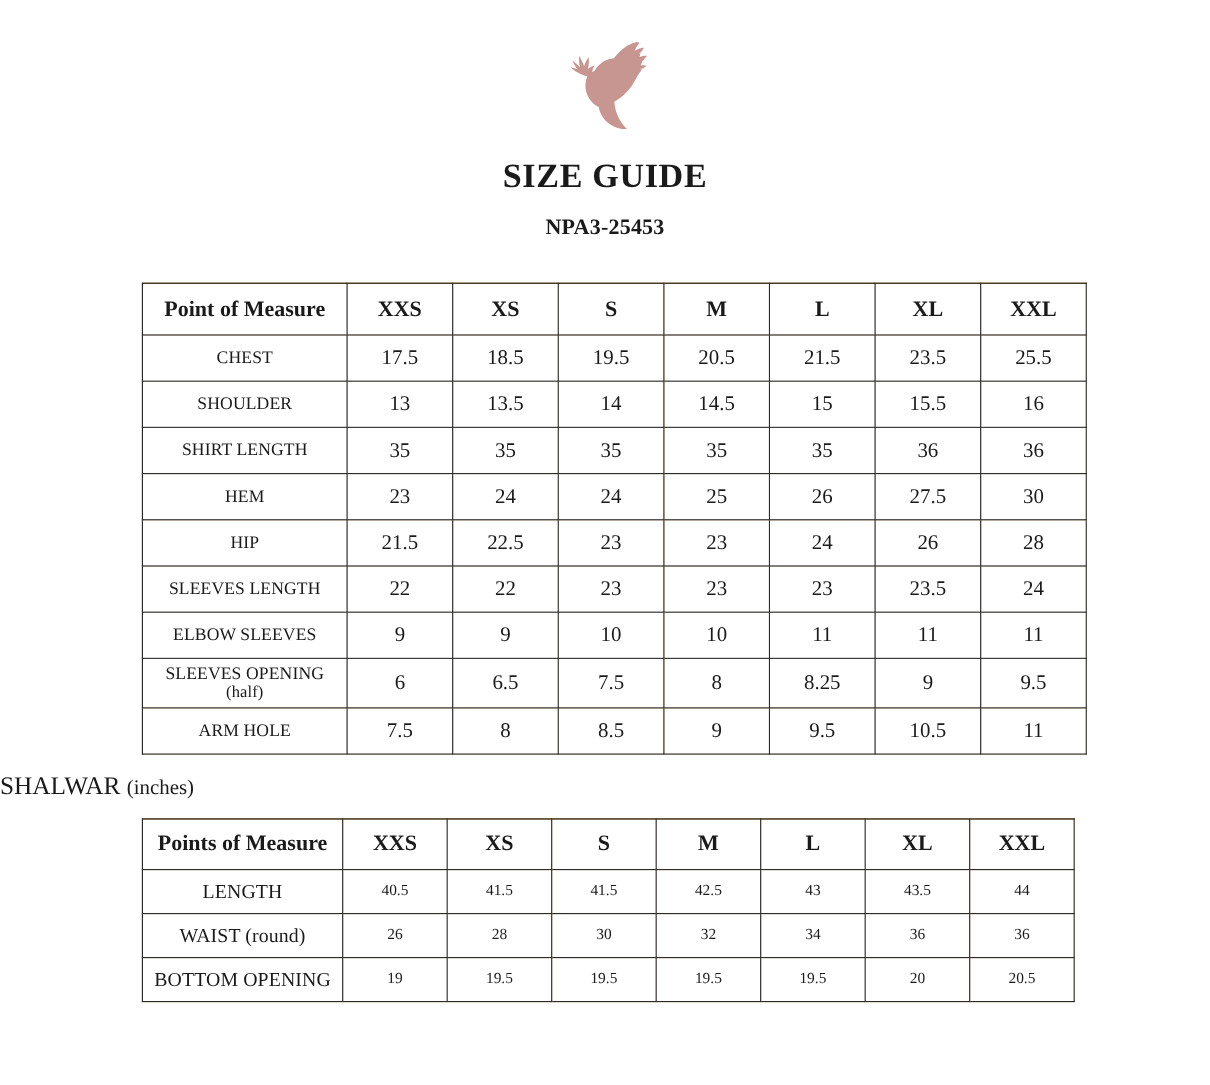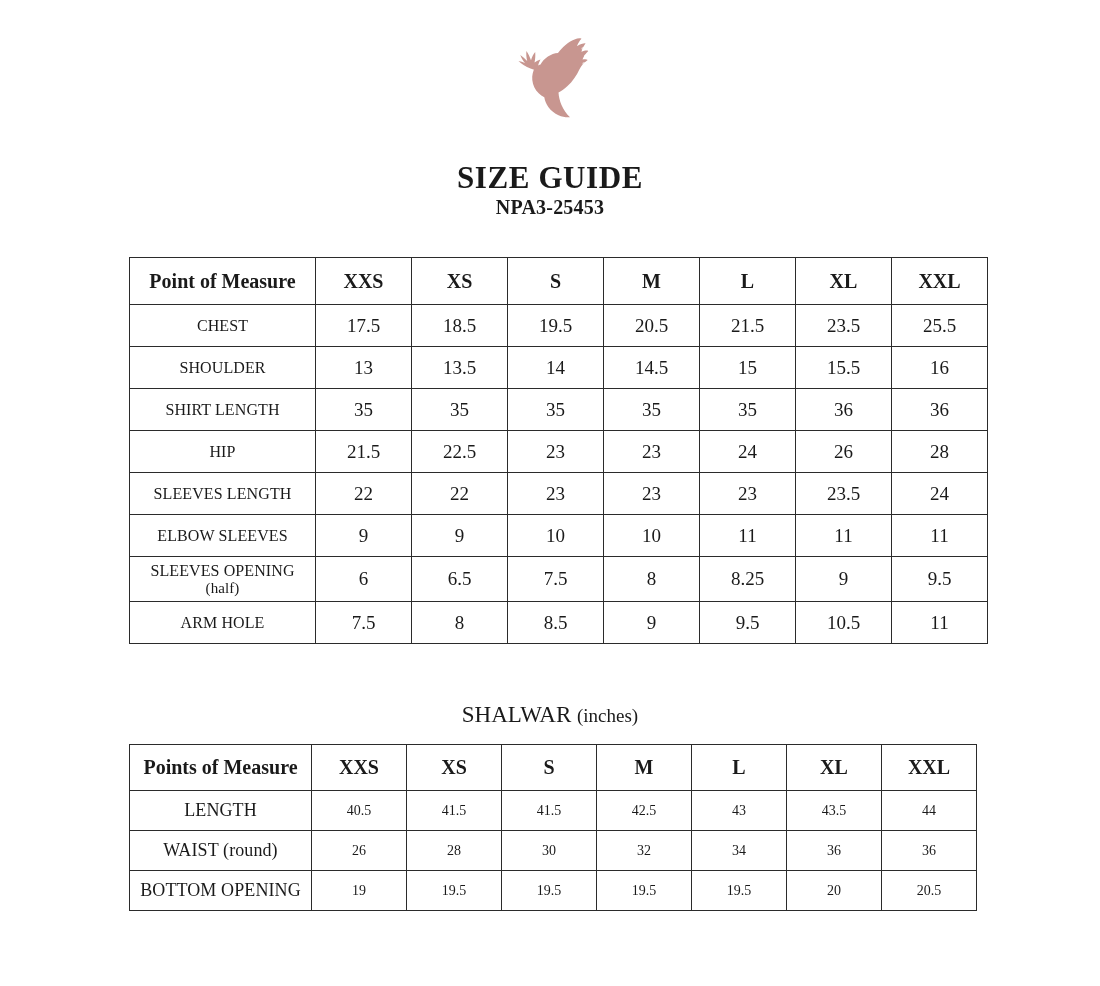--- a/index.html
+++ b/index.html
@@ -29,21 +29,21 @@
     width: 1100px;
     text-align: center;
     height: 96px;
   }
   .logo-wrap svg { display: inline-block; }
 
   
   .doc-title {
     position: absolute;
     left: 0;
-    top: 160px;
+    top: 142px;
     width: 1100px;
     text-align: center;
     font-size: 31px;
     font-weight: bold;
     letter-spacing: 0.6px;
     font-family: "Liberation Serif", "DejaVu Serif", serif;
   }
   .doc-code {
     position: absolute;
     left: 0;
@@ -52,21 +52,21 @@
     text-align: center;
     font-size: 20px;
     font-weight: bold;
     letter-spacing: 0.2px;
   }
   .section-heading {
     position: absolute;
     left: 0;
     top: 702px;
     width: 1100px;
-    text-align: center;
+    text-align: left;
     font-size: 23px;
     font-weight: normal;
     white-space: nowrap;
   }
   .section-heading .small {
     font-size: 19px;
   }
 
   
   table.sizetable {
@@ -197,20 +197,30 @@
       </tr>
       <tr class="body">
         <td class="label">SHIRT LENGTH</td>
         <td class="val">35</td>
         <td class="val">35</td>
         <td class="val">35</td>
         <td class="val">35</td>
         <td class="val">35</td>
         <td class="val">36</td>
         <td class="val">36</td>
+      </tr>
+      <tr class="body">
+        <td class="label">HEM</td>
+        <td class="val">23</td>
+        <td class="val">24</td>
+        <td class="val">24</td>
+        <td class="val">25</td>
+        <td class="val">26</td>
+        <td class="val">27.5</td>
+        <td class="val">30</td>
       </tr>
       <tr class="body">
         <td class="label">HIP</td>
         <td class="val">21.5</td>
         <td class="val">22.5</td>
         <td class="val">23</td>
         <td class="val">23</td>
         <td class="val">24</td>
         <td class="val">26</td>
         <td class="val">28</td>

